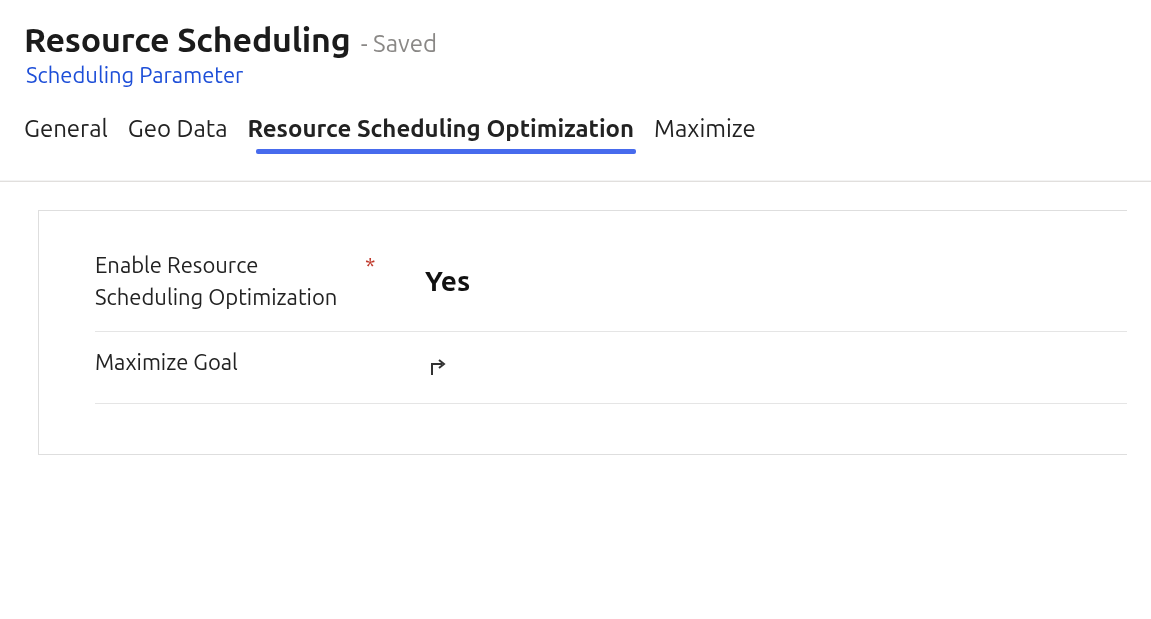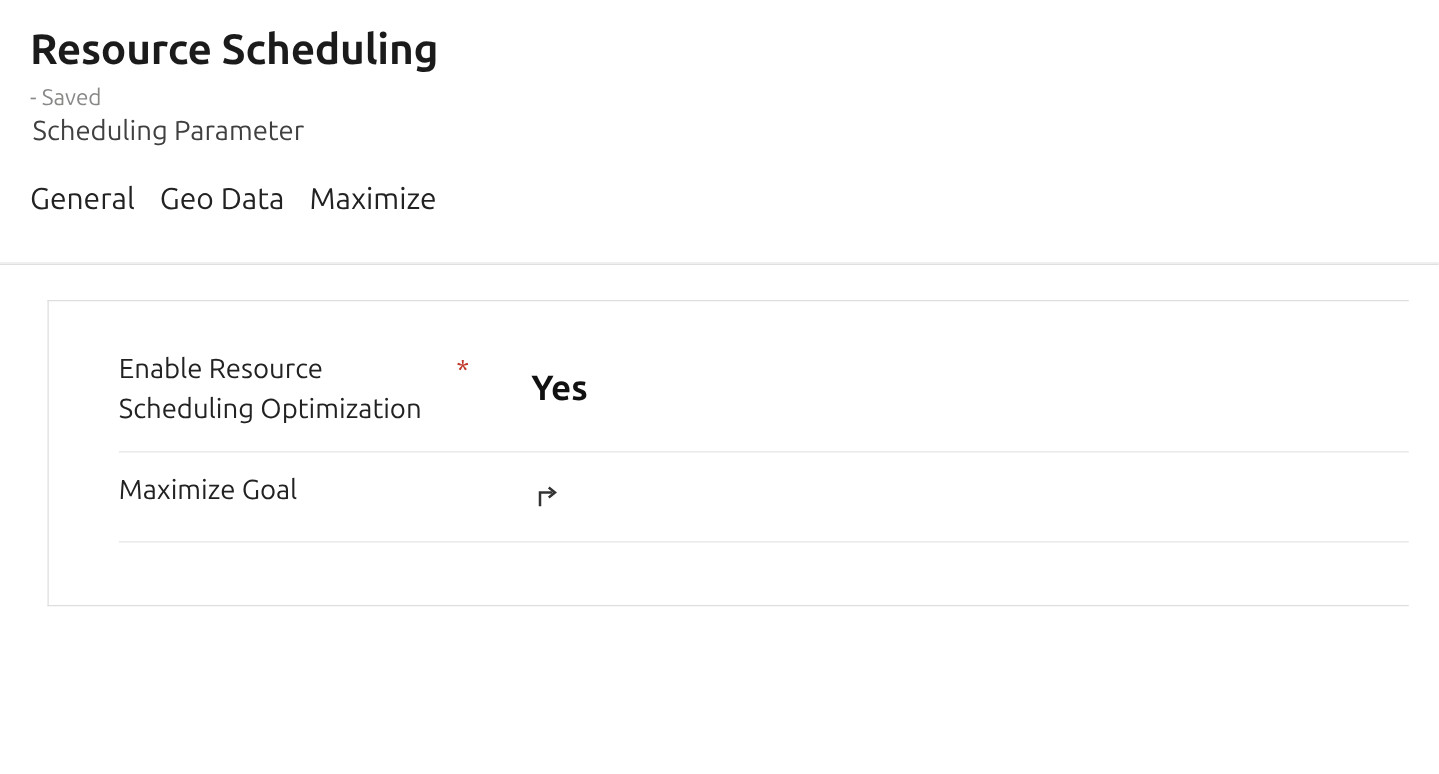--- a/index.html
+++ b/index.html
@@ -6,36 +6,36 @@
     body {
       margin: 0;
       font-family: "Segoe UI", -apple-system, Ubuntu, sans-serif;
       color: #1b1b1b;
       background: #fff;
       width: 1151px;
     }
 
     .page { padding: 20px 24px 40px; }
 
-    .title-row { display: flex; align-items: baseline; gap: 10px; flex-direction: column; }
+    .title-row { display: flex; align-items: baseline; gap: 10px; }
     .page-title {
       font-size: 34px;
       font-weight: 700;
       margin: 0;
       letter-spacing: -0.2px;
     }
     .status {
-      font-size: 18px;
+      font-size: 24px;
       color: #8a8886;
       font-weight: 400;
     }
     .subtitle {
       margin: 4px 0 28px 2px;
       font-size: 22px;
-      color: #404040;
+      color: #1d4ed8;
     }
 
     .tabs {
       display: flex;
       gap: 20px;
       margin-top: 26px;
     }
     .tab {
       font-size: 24px;
       color: #222;
@@ -126,20 +126,21 @@
     <h1 class="page-title">Resource Scheduling</h1>
     <span class="status">
       <span>- </span><span>Saved</span>
     </span>
   </div>
   <div class="subtitle">Scheduling Parameter</div>
 
   <div class="tabs">
     <div class="tab">General</div>
     <div class="tab">Geo Data</div>
+    <div class="tab active">Resource Scheduling Optimization</div>
     <div class="tab">Maximize</div>
   </div>
 
   <div class="divider-wrap">
     <div class="divider"></div>
   </div>
 
   <div class="panel">
 
     <div class="field-row">

